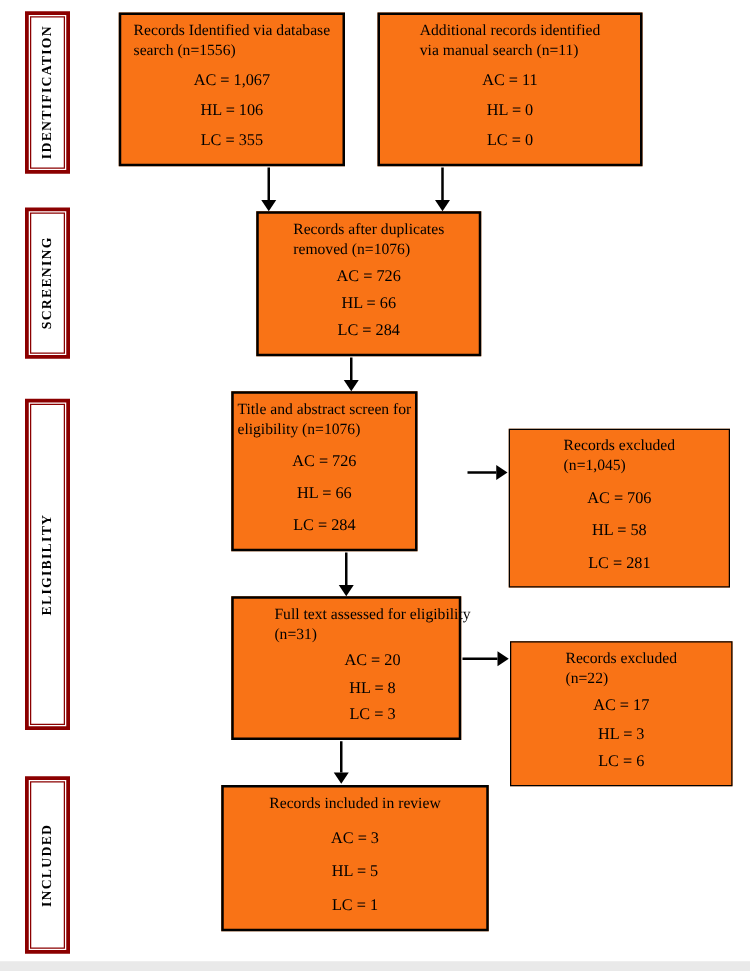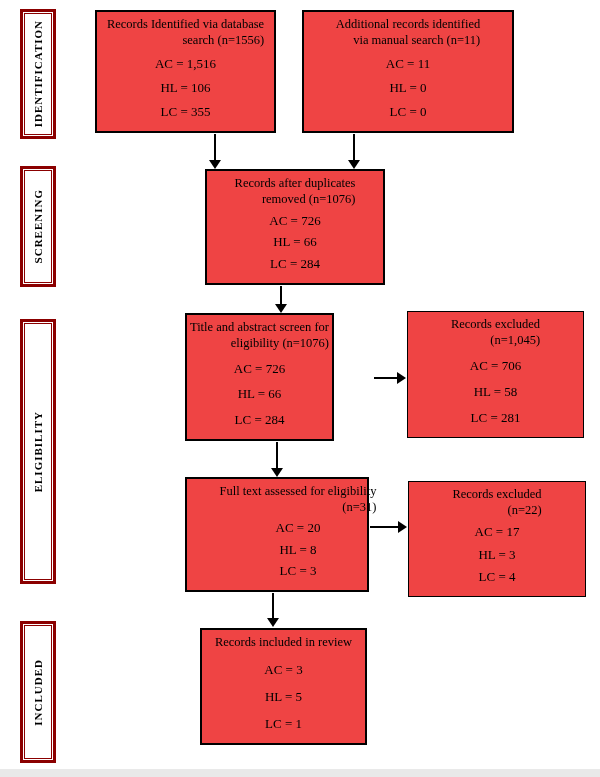--- a/index.html
+++ b/index.html
@@ -41,43 +41,43 @@
     white-space: nowrap;
   }
   #stage-identification { top: 9px;   height: 130px; }
   #stage-screening      { top: 166px; height: 121px; }
   #stage-eligibility    { top: 319px; height: 265px; }
   #stage-included       { top: 621px; height: 142px; }
 
   
   .fbox {
     position: absolute;
-    background: #ef4444;
+    background: #f97316;
     border: 2px solid #000;
     display: flex;
     flex-direction: column;
     align-items: center;
     justify-content: space-between;
-    text-align: right;
+    text-align: left;
     padding: 5px 2px 11px 2px;
     font-size: 12.5px;
     line-height: 1.25;
   }
-  .fbox.thin { border-width: 1px; }
+  .fbox.thin { border-width: 1px; margin-top: 32px; }
   .fbox .title div { white-space: nowrap; }
   .fbox .stat { font-size: 13px; white-space: nowrap; }
 
   #box-database-search     { left: 95px;  top: 10px;  width: 181px; height: 123px; }
   #box-manual-search       { left: 302px; top: 10px;  width: 212px; height: 123px; }
   #box-duplicates-removed  { left: 205px; top: 169px; width: 180px; height: 116px; }
   #box-title-abstract      { left: 185px; top: 313px; width: 149px; height: 128px; font-family: Liberation Serif, serif; }
   #box-excluded-screen     { left: 407px; top: 311px; width: 177px; height: 127px; }
   #box-full-text           { left: 185px; top: 477px; width: 184px; height: 115px; padding-left: 44px; }
   #box-excluded-fulltext   { left: 408px; top: 481px; width: 178px; height: 116px; }
-  #box-included-review     { left: 200px; top: 628px; width: 167px; height: 117px; }
+  #box-included-review     { left: 177px; top: 628px; width: 214px; height: 117px; }
 
   
   .arrow-v {
     position: absolute;
     width: 2px;
     background: #000;
   }
   .arrow-v::after {
     content: "";
     position: absolute;
@@ -136,21 +136,21 @@
   </div>
   <div class="stage" id="stage-included">
     <span class="stage-label">INCLUDED</span>
   </div>
 
   <div class="fbox" id="box-database-search">
     <div class="title">
       <div>Records Identified via database</div>
       <div>search (n=1556)</div>
     </div>
-    <div class="stat">AC = 1,516</div>
+    <div class="stat">AC = 1,067</div>
     <div class="stat">HL = 106</div>
     <div class="stat">LC = 355</div>
   </div>
 
   <div class="fbox" id="box-manual-search">
     <div class="title">
       <div>Additional records identified</div>
       <div>via manual search (n=11)</div>
     </div>
     <div class="stat">AC = 11</div>
@@ -198,21 +198,21 @@
     <div class="stat">LC = 3</div>
   </div>
 
   <div class="fbox thin" id="box-excluded-fulltext">
     <div class="title">
       <div>Records excluded</div>
       <div>(n=22)</div>
     </div>
     <div class="stat">AC = 17</div>
     <div class="stat">HL = 3</div>
-    <div class="stat">LC = 4</div>
+    <div class="stat">LC = 6</div>
   </div>
 
   <div class="fbox" id="box-included-review">
     <div class="title">
       <div>Records included in review</div>
     </div>
     <div class="stat">AC = 3</div>
     <div class="stat">HL = 5</div>
     <div class="stat">LC = 1</div>
   </div>

